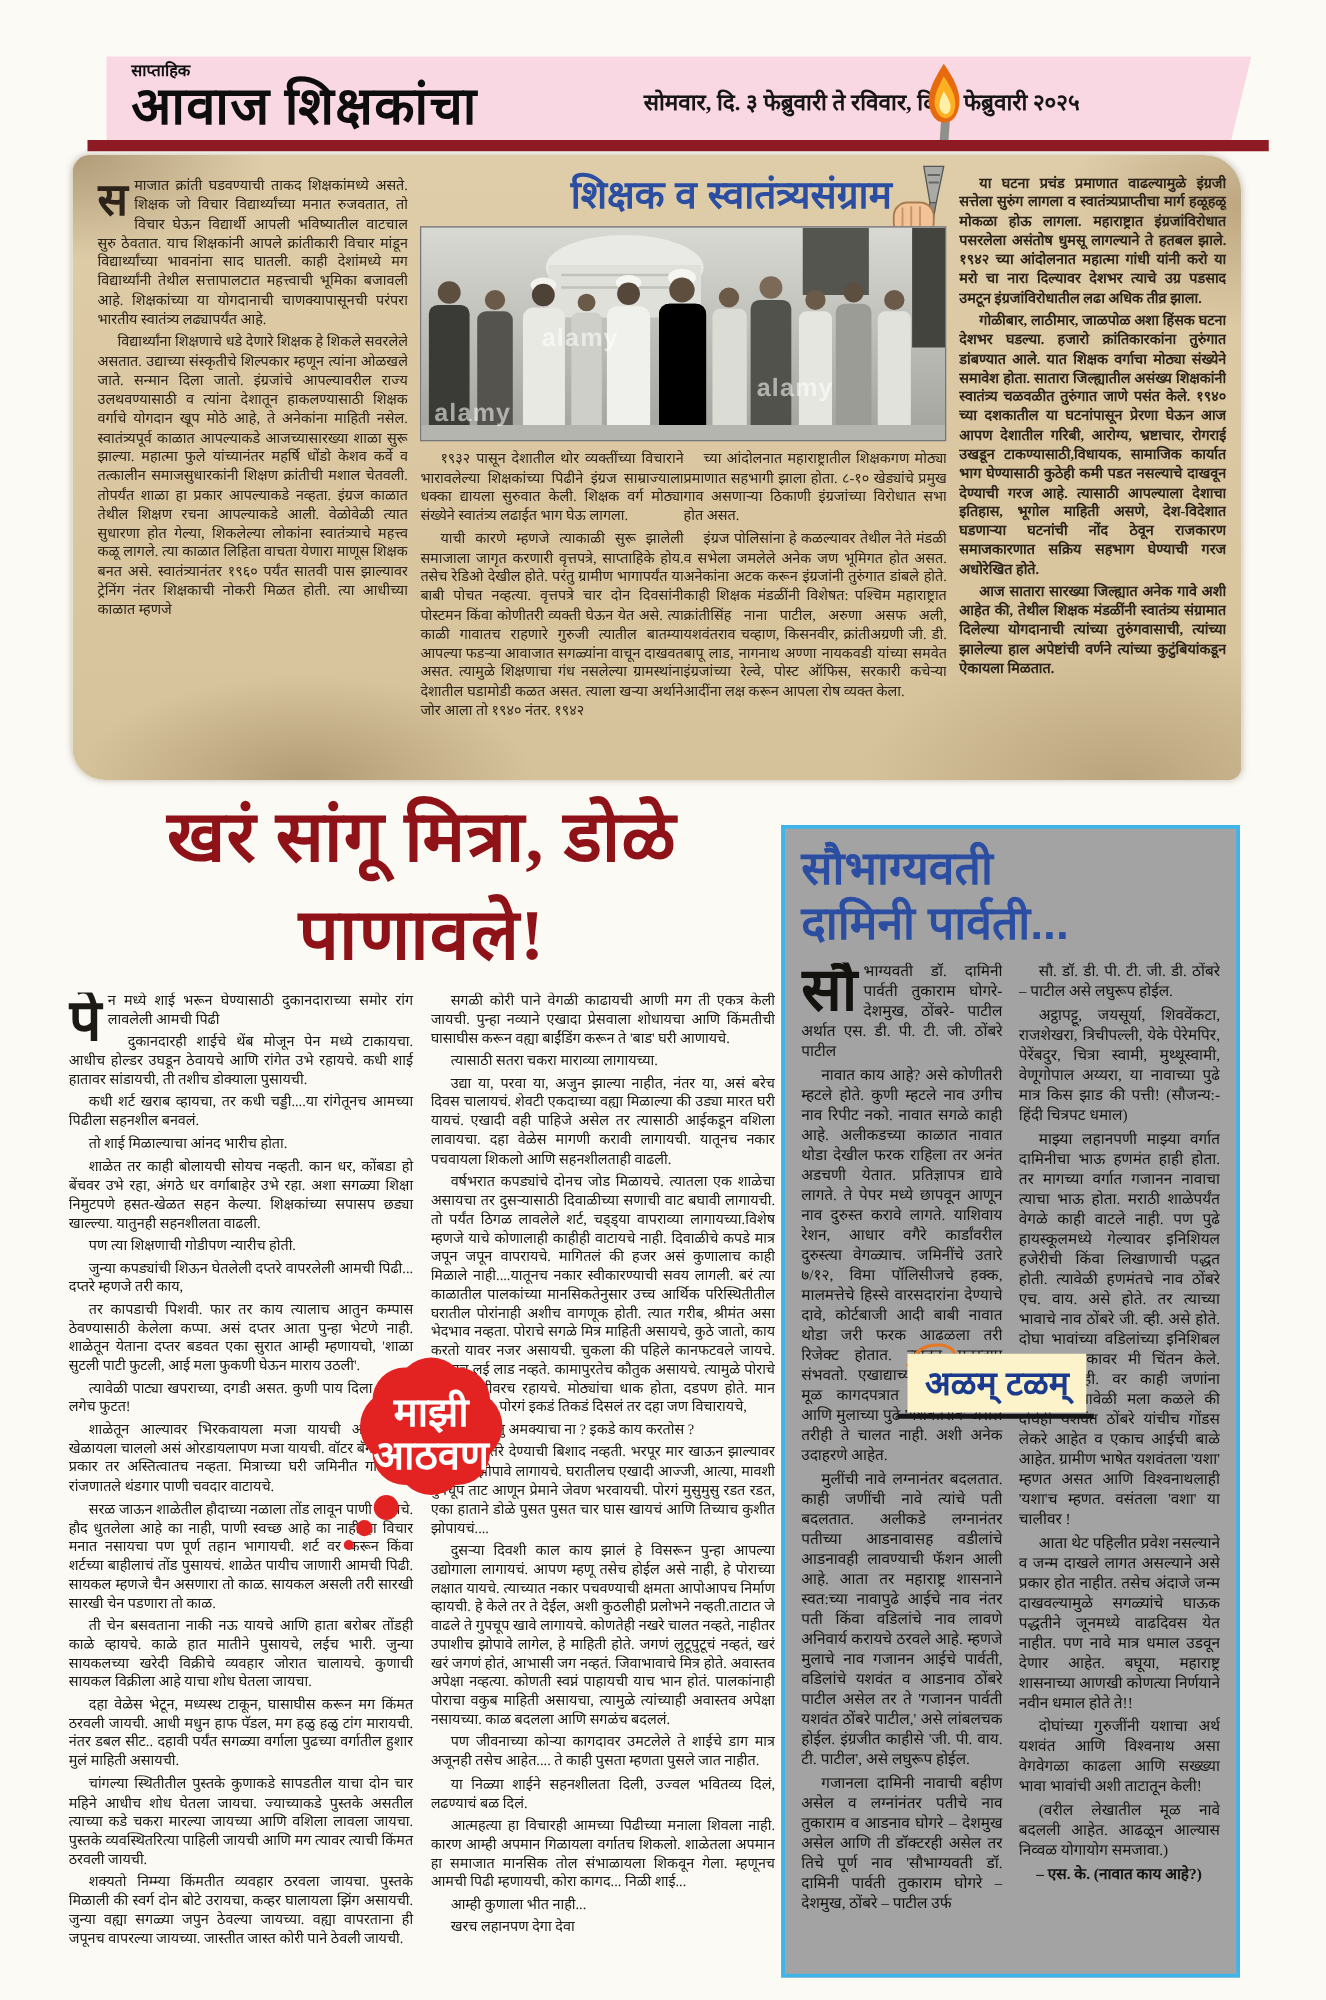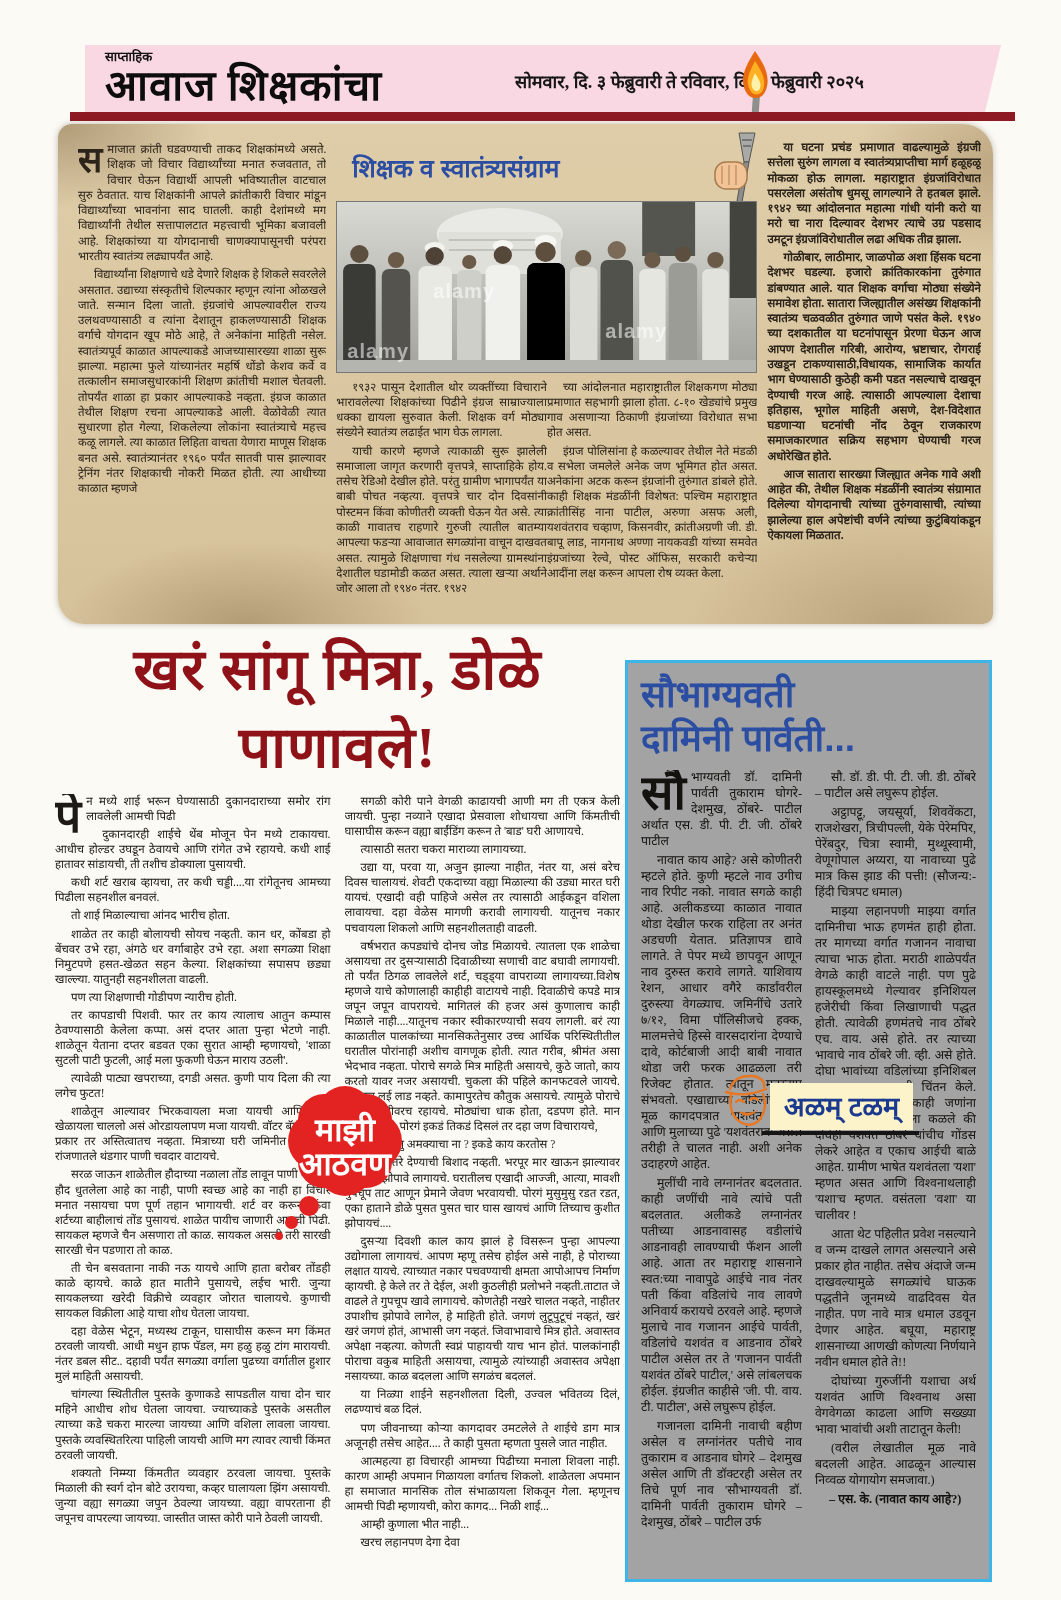--- a/index.html
+++ b/index.html
@@ -26,21 +26,21 @@
               radial-gradient(220px 120px at 0% 0%, rgba(120,95,60,.45), rgba(120,95,60,0) 70%),
               radial-gradient(200px 140px at 100% 8%, rgba(130,100,60,.35), rgba(130,100,60,0) 70%),
               radial-gradient(260px 120px at 20% 100%, rgba(110,85,50,.35), rgba(110,85,50,0) 70%),
               radial-gradient(300px 160px at 90% 100%, rgba(120,95,60,.30), rgba(120,95,60,0) 70%),
               linear-gradient(#dfcda9,#d6c29a);
             border-radius:14px 30px 10px 26px;box-shadow:0 0 6px rgba(90,70,40,.35);
             display:flex;padding:12px 12px 6px 20px;box-sizing:border-box;gap:10px;}
   .a1col{font-size:11.5px;line-height:1.33;color:#2c241a;text-align:justify;overflow:hidden;}
   .a1c1{width:250px;height:470px;padding-top:6px;}
   .a1mid{width:424px;position:relative;}
-  .a1head{margin:16px;padding:0 44px 0 0;text-align:left;font-size:25px;line-height:1.3;
+  .a1head{margin:0;padding:0 44px 0 0;text-align:right;font-size:31px;line-height:1.3;
           font-weight:900;color:#2b4ea3;font-family:"Liberation Sans","DejaVu Sans",sans-serif;}
   .fist{position:absolute;right:-8px;top:-4px;width:56px;height:84px;}
   .photo{position:relative;width:100%;height:172px;margin-top:5px;border:1px solid #777;
          box-sizing:border-box;background:#b9b9b4;overflow:hidden;}
   .a1subcols{display:flex;gap:0;margin-top:7px;}
   .a1subcols .a1col{flex:1;height:232px;}
   .a1c4{width:215px;height:474px;padding-top:4px;font-weight:bold;}
 
   
   .article2{position:absolute;left:55px;top:628px;width:565px;height:950px;}
@@ -68,21 +68,21 @@
             border:3px solid #3eb4e9;box-sizing:border-box;padding:10px 13px;}
   .a3head{margin:0 0 10px;font-size:37px;line-height:1.18;font-weight:900;color:#2b4ea3;
           font-family:"Liberation Sans","DejaVu Sans",sans-serif;}
   .a3cols{display:flex;gap:13px;}
   .a3col{flex:1;font-size:12.3px;line-height:1.3;color:#14120f;text-align:justify;
          height:760px;overflow:hidden;}
   .a3col .byline{font-weight:bold;text-indent:14px;}
 
   
   .badge{position:absolute;left:98px;top:420px;z-index:6;}
-  .badge-band{position:relative;margin-left:44px;background:#fdf3cb;padding:4px 14px 6px;
+  .badge-band{position:relative;background:#fdf3cb;padding:4px 14px 6px;
       font-size:27px;font-weight:900;color:#1a3a8f;white-space:nowrap;
       font-family:"Liberation Sans","DejaVu Sans",sans-serif;text-align:center;}
   .badge-band::after{content:"";position:absolute;left:-8px;right:-6px;bottom:-5px;height:4px;background:#151515;}
   .badge-face{position:absolute;left:-6px;top:-12px;width:52px;height:62px;}
 
   
   .article1 p,.article2 p,.article3 p{margin:0 0 3px;text-indent:16px;}
   p.first{text-indent:0;}
   .dropcap{float:left;font-weight:bold;line-height:.85;padding:3px 5px 0 0;}
   .dc1{font-size:36px;color:#2c241a;}
@@ -212,40 +212,41 @@
       <div class="a2col">
         <p class="first">
           <span class="dropcap dc2">पे</span><span>न मध्ये शाई भरून घेण्यासाठी दुकानदाराच्या समोर रांग लावलेली आमची पिढी</span>
         </p>
         <div>
             <p>दुकानदारही शाईचे थेंब मोजून पेन मध्ये टाकायचा. आधीच होल्डर उघडून ठेवायचे आणि रांगेत उभे रहायचे. कधी शाई हातावर सांडायची, ती तशीच डोक्याला पुसायची.</p>
             <p>कधी शर्ट खराब व्हायचा, तर कधी चड्डी....या रांगेतूनच आमच्या पिढीला सहनशील बनवलं.</p>
             <p>तो शाई मिळाल्याचा आंनद भारीच होता.</p>
             <p>शाळेत तर काही बोलायची सोयच नव्हती. कान धर, कोंबडा हो बेंचवर उभे रहा, अंगठे धर वर्गाबाहेर उभे रहा. अशा सगळ्या शिक्षा निमुटपणे हसत-खेळत सहन केल्या. शिक्षकांच्या सपासप छड्या खाल्ल्या. यातुनही सहनशीलता वाढली.</p>
             <p>पण त्या शिक्षणाची गोडीपण न्यारीच होती.</p>
+            <p>जुन्या कपड्यांची शिऊन घेतलेली दप्तरे वापरलेली आमची पिढी... दप्तरे म्हणजे तरी काय,</p>
             <p>तर कापडाची पिशवी. फार तर काय त्यालाच आतुन कम्पास ठेवण्यासाठी केलेला कप्पा. असं दप्तर आता पुन्हा भेटणे नाही. शाळेतून येताना दप्तर बडवत एका सुरात आम्ही म्हणायचो, 'शाळा सुटली पाटी फुटली, आई मला फुकणी घेऊन माराय उठली'.</p>
             <p>त्यावेळी पाट्या खपराच्या, दगडी असत. कुणी पाय दिला की त्या लगेच फुटत!</p>
             <p>शाळेतून आल्यावर भिरकवायला मजा यायची आणि आई खेळायला चाललो असं ओरडायलापण मजा यायची. वॉटर बॅग नावाचा प्रकार तर अस्तित्वातच नव्हता. मित्राच्या घरी जमिनीत गाडलेल्या रांजणातले थंडगार पाणी चवदार वाटायचे.</p>
             <p>सरळ जाऊन शाळेतील हौदाच्या नळाला तोंड लावून पाणी प्यायचे. हौद धुतलेला आहे का नाही, पाणी स्वच्छ आहे का नाही हा विचार मनात नसायचा पण पूर्ण तहान भागायची. शर्ट वर करून किंवा शर्टच्या बाहीलाचं तोंड पुसायचं. शाळेत पायीच जाणारी आमची पिढी. सायकल म्हणजे चैन असणारा तो काळ. सायकल असली तरी सारखी सारखी चेन पडणारा तो काळ.</p>
             <p>ती चेन बसवताना नाकी नऊ यायचे आणि हाता बरोबर तोंडही काळे व्हायचे. काळे हात मातीने पुसायचे, लईच भारी. जुन्या सायकलच्या खरेदी विक्रीचे व्यवहार जोरात चालायचे. कुणाची सायकल विक्रीला आहे याचा शोध घेतला जायचा.</p>
             <p>दहा वेळेस भेटून, मध्यस्थ टाकून, घासाघीस करून मग किंमत ठरवली जायची. आधी मधुन हाफ पॅडल, मग हळु हळु टांग मारायची. नंतर डबल सीट.. दहावी पर्यंत सगळ्या वर्गाला पुढच्या वर्गातील हुशार मुलं माहिती असायची.</p>
             <p>चांगल्या स्थितीतील पुस्तके कुणाकडे सापडतील याचा दोन चार महिने आधीच शोध घेतला जायचा. ज्याच्याकडे पुस्तके असतील त्याच्या कडे चकरा मारल्या जायच्या आणि वशिला लावला जायचा. पुस्तके व्यवस्थितरित्या पाहिली जायची आणि मग त्यावर त्याची किंमत ठरवली जायची.</p>
             <p>शक्यतो निम्म्या किंमतीत व्यवहार ठरवला जायचा. पुस्तके मिळाली की स्वर्ग दोन बोटे उरायचा, कव्हर घालायला झिंग असायची. जुन्या वह्या सगळ्या जपुन ठेवल्या जायच्या. वह्या वापरताना ही जपूनच वापरल्या जायच्या. जास्तीत जास्त कोरी पाने ठेवली जायची.</p>
           </div>
       </div>
       <div class="a2col">
           <p>सगळी कोरी पाने वेगळी काढायची आणी मग ती एकत्र केली जायची. पुन्हा नव्याने एखादा प्रेसवाला शोधायचा आणि किंमतीची घासाघीस करून वह्या बाईंडिंग करून ते 'बाड' घरी आणायचे.</p>
           <p>त्यासाठी सतरा चकरा माराव्या लागायच्या.</p>
           <p>उद्या या, परवा या, अजुन झाल्या नाहीत, नंतर या, असं बरेच दिवस चालायचं. शेवटी एकदाच्या वह्या मिळाल्या की उड्या मारत घरी यायचं. एखादी वही पाहिजे असेल तर त्यासाठी आईकडून वशिला लावायचा. दहा वेळेस मागणी करावी लागायची. यातूनच नकार पचवायला शिकलो आणि सहनशीलताही वाढली.</p>
           <p>वर्षभरात कपड्यांचे दोनच जोड मिळायचे. त्यातला एक शाळेचा असायचा तर दुसऱ्यासाठी दिवाळीच्या सणाची वाट बघावी लागायची. तो पर्यंत ठिगळ लावलेले शर्ट, चड्ड्या वापराव्या लागायच्या.विशेष म्हणजे याचे कोणालाही काहीही वाटायचे नाही. दिवाळीचे कपडे मात्र जपून जपून वापरायचे. मागितलं की हजर असं कुणालाच काही मिळाले नाही....यातूनच नकार स्वीकारण्याची सवय लागली. बरं त्या काळातील पालकांच्या मानसिकतेनुसार उच्च आर्थिक परिस्थितीतील घरातील पोरांनाही अशीच वागणूक होती. त्यात गरीब, श्रीमंत असा भेदभाव नव्हता. पोराचे सगळे मित्र माहिती असायचे, कुठे जातो, काय करतो यावर नजर असायची. चुकला की पहिले कानफटवले जायचे. उगाचच लई लाड नव्हते. कामापुरतेच कौतुक असायचे. त्यामुळे पोराचे पाय जमिनीवरच रहायचे. मोठ्यांचा धाक होता, दडपण होते. मान सन्मान होता. पोरगं इकडं तिकडं दिसलं तर दहा जण विचारायचे,</p>
           <p>काय रे ? तु अमक्याचा ना ? इकडे काय करतोस ?</p>
           <p>उलट उत्तरे देण्याची बिशाद नव्हती. भरपूर मार खाऊन झाल्यावर उपाशीच झोपावे लागायचे. घरातीलच एखादी आज्जी, आत्या, मावशी गुपचूप ताट आणून प्रेमाने जेवण भरवायची. पोरगं मुसुमुसु रडत रडत, एका हाताने डोळे पुसत पुसत चार घास खायचं आणि तिच्याच कुशीत झोपायचं....</p>
           <p>दुसऱ्या दिवशी काल काय झालं हे विसरून पुन्हा आपल्या उद्योगाला लागायचं. आपण म्हणू तसेच होईल असे नाही, हे पोराच्या लक्षात यायचे. त्याच्यात नकार पचवण्याची क्षमता आपोआपच निर्माण व्हायची. हे केले तर ते देईल, अशी कुठलीही प्रलोभने नव्हती.ताटात जे वाढले ते गुपचूप खावे लागायचे. कोणतेही नखरे चालत नव्हते, नाहीतर उपाशीच झोपावे लागेल, हे माहिती होते. जगणं लुटूपुटूचं नव्हतं, खरं खरं जगणं होतं, आभासी जग नव्हतं. जिवाभावाचे मित्र होते. अवास्तव अपेक्षा नव्हत्या. कोणती स्वप्नं पाहायची याच भान होतं. पालकांनाही पोराचा वकुब माहिती असायचा, त्यामुळे त्यांच्याही अवास्तव अपेक्षा नसायच्या. काळ बदलला आणि सगळंच बदललं.</p>
+          <p>पण जीवनाच्या कोऱ्या कागदावर उमटलेले ते शाईचे डाग मात्र अजूनही तसेच आहेत.... ते काही पुसता म्हणता पुसले जात नाहीत.</p>
           <p>या निळ्या शाईने सहनशीलता दिली, उज्वल भवितव्य दिलं, लढण्याचं बळ दिलं.</p>
-          <p>पण जीवनाच्या कोऱ्या कागदावर उमटलेले ते शाईचे डाग मात्र अजूनही तसेच आहेत.... ते काही पुसता म्हणता पुसले जात नाहीत.</p>
           <p>आत्महत्या हा विचारही आमच्या पिढीच्या मनाला शिवला नाही. कारण आम्ही अपमान गिळायला वर्गातच शिकलो. शाळेतला अपमान हा समाजात मानसिक तोल संभाळायला शिकवून गेला. म्हणूनच आमची पिढी म्हणायची, कोरा कागद... निळी शाई...</p>
           <p>आम्ही कुणाला भीत नाही...</p>
           <p>खरच लहानपण देगा देवा</p>
         </div>
     </div>
     <div class="bubble">
       <div class="bubble-core"></div>
       <div class="bubble-text">माझी आठवण</div>
       <i class="dot d1"></i>
       <i class="dot d2"></i>

